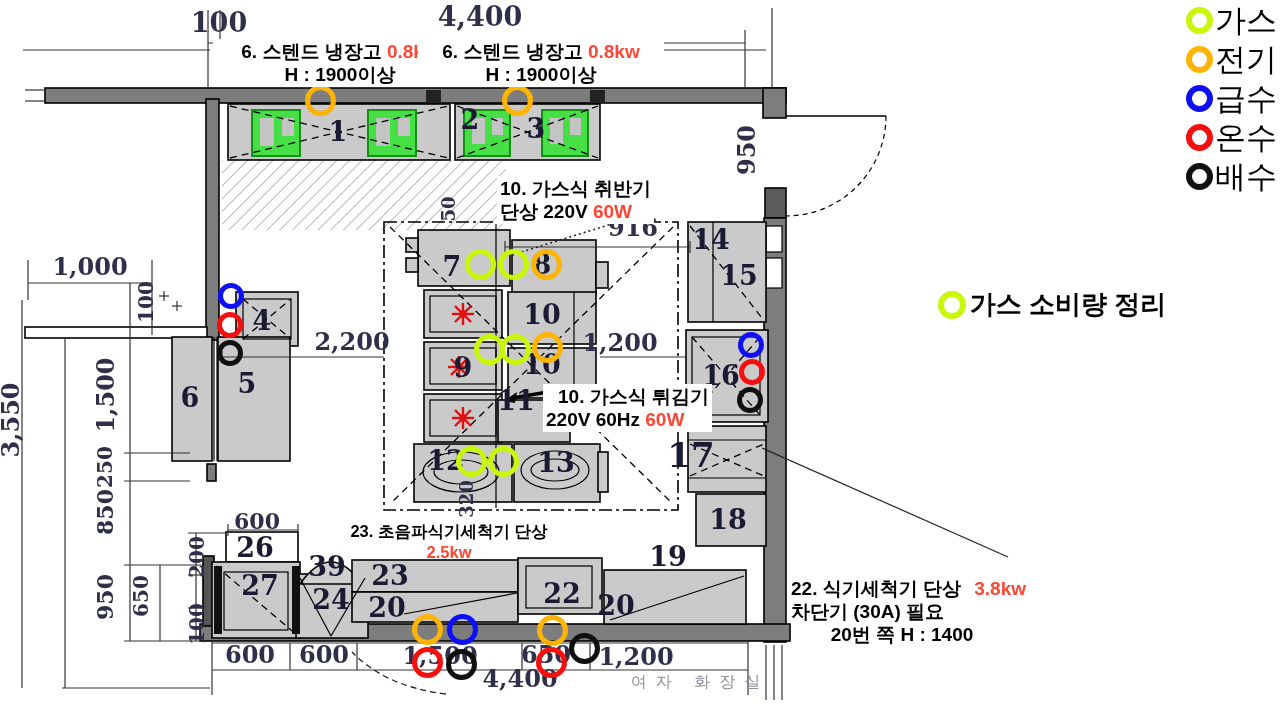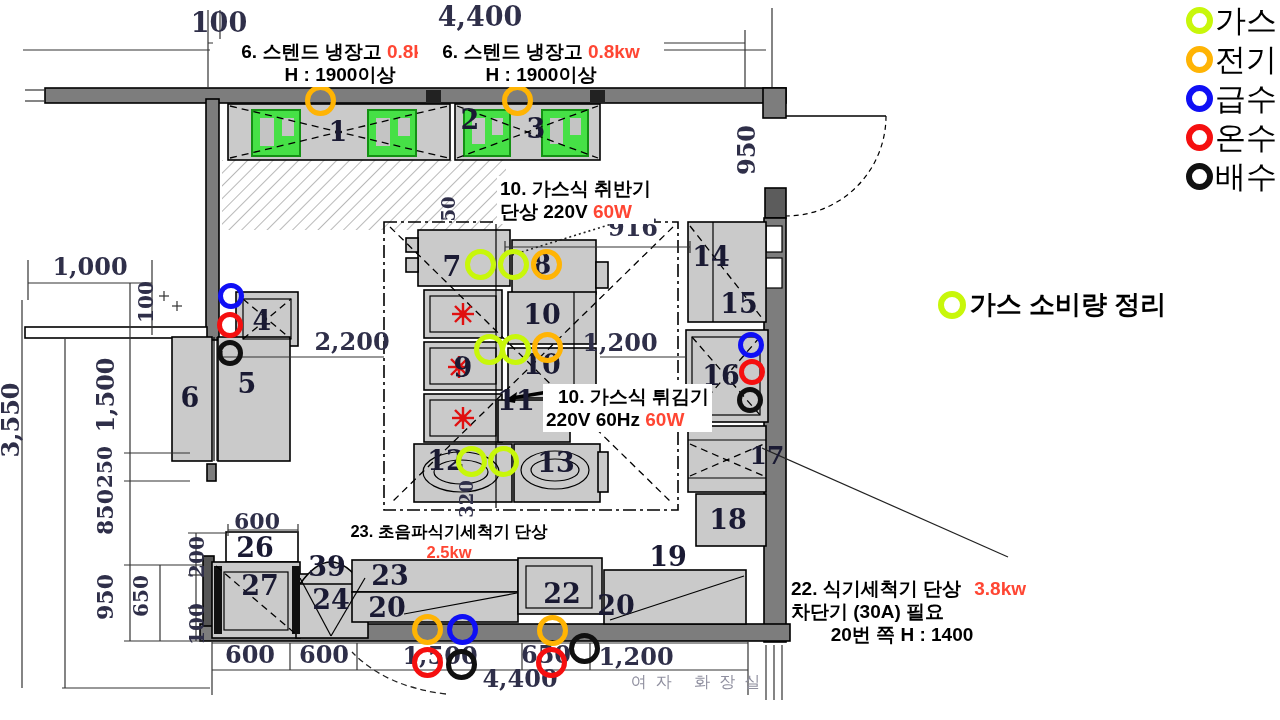--- a/index.html
+++ b/index.html
@@ -282,24 +282,24 @@
       <span class="unum" style="left: 247px; top: 383px; font-size: 27px;">5</span>
       <span class="unum" style="left: 190px; top: 397px; font-size: 27px;">6</span>
       <span class="unum" style="left: 452px; top: 266px; font-size: 27px;">7</span>
       <span class="unum" style="left: 542px; top: 264px; font-size: 27px;">8</span>
       <span class="unum" style="left: 463px; top: 367px; font-size: 27px;">9</span>
       <span class="unum" style="left: 542px; top: 314px; font-size: 27px;">10</span>
       <span class="unum" style="left: 542px; top: 364px; font-size: 27px;">10</span>
       <span class="unum" style="left: 516px; top: 400px; font-size: 27px;">11</span>
       <span class="unum" style="left: 446px; top: 460px; font-size: 27px;">12</span>
       <span class="unum" style="left: 556px; top: 462px; font-size: 27px;">13</span>
-      <span class="unum" style="left: 711px; top: 256px; font-size: 27px;">14</span>
-      <span class="unum" style="left: 739px; top: 275px; font-size: 27px; margin-top: 28px;">15</span>
+      <span class="unum" style="left: 711px; top: 239px; font-size: 27px;">14</span>
+      <span class="unum" style="left: 739px; top: 275px; font-size: 27px;">15</span>
       <span class="unum" style="left: 721px; top: 375px; font-size: 27px;">16</span>
-      <span class="unum" style="left: 767px; top: 455px; font-size: 25px;">17</span>
+      <span class="unum" style="left: 691px; top: 455px; font-size: 34px;">17</span>
       <span class="unum" style="left: 728px; top: 519px; font-size: 27px;">18</span>
       <span class="unum" style="left: 668px; top: 556px; font-size: 27px;">19</span>
       <span class="unum" style="left: 387px; top: 607px; font-size: 27px;">20</span>
       <span class="unum" style="left: 616px; top: 605px; font-size: 27px;">20</span>
       <span class="unum" style="left: 562px; top: 593px; font-size: 27px;">22</span>
       <span class="unum" style="left: 390px; top: 575px; font-size: 27px;">23</span>
       <span class="unum" style="left: 331px; top: 599px; font-size: 27px;">24</span>
       <span class="unum" style="left: 327px; top: 566px; font-size: 27px;">39</span>
       <span class="unum" style="left: 255px; top: 547px; font-size: 27px;">26</span>
       <span class="unum" style="left: 260px; top: 585px; font-size: 27px;">27</span>

